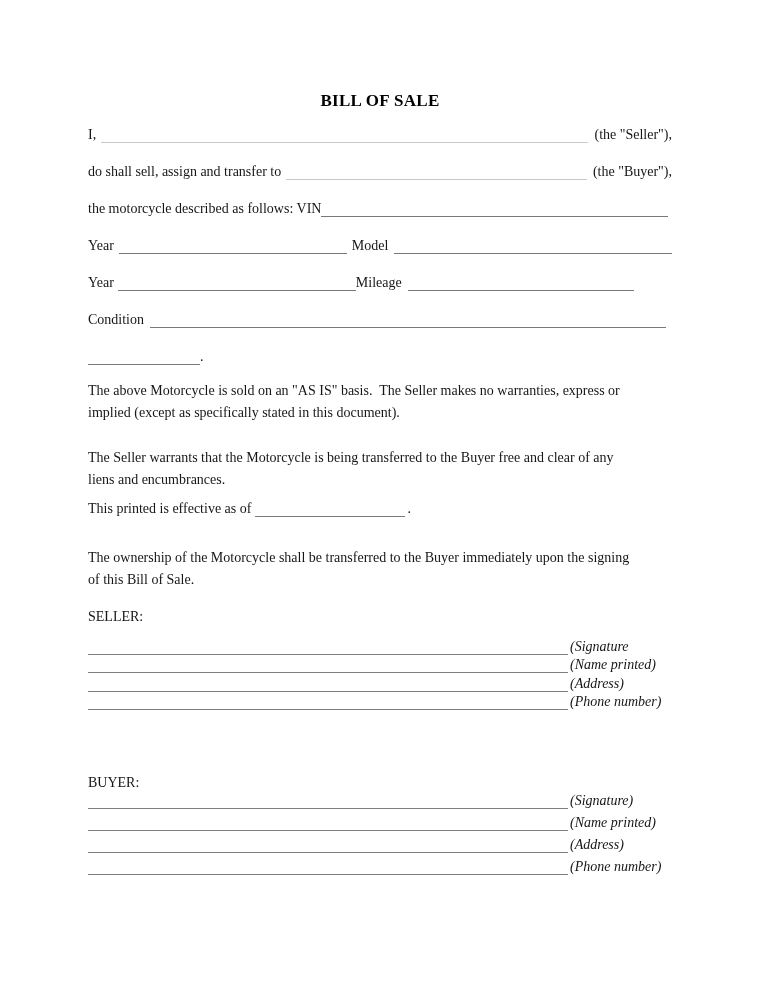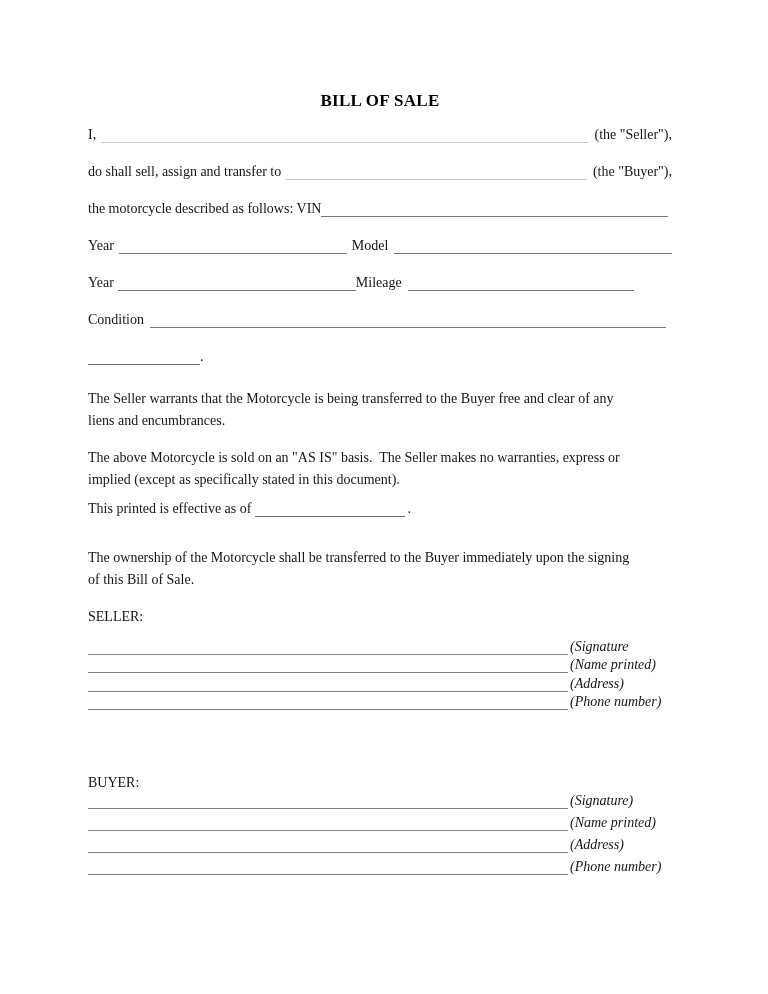--- a/index.html
+++ b/index.html
@@ -129,25 +129,25 @@
     <div class="row">
       <span>Condition</span>
       <span class="blank grow ml6 mr6"></span>
     </div>
 
     <div class="row">
       <span class="blank w112"></span>
       <span>.</span>
     </div>
 
+    <p class="para p-asis">The above Motorcycle is sold on an "AS IS" basis.  The Seller makes no warranties, express or
+implied (except as specifically stated in this document).</p>
+
     <p class="para p-warranty">The Seller warrants that the Motorcycle is being transferred to the Buyer free and clear of any
 liens and encumbrances.</p>
-
-    <p class="para p-asis">The above Motorcycle is sold on an "AS IS" basis.  The Seller makes no warranties, express or
-implied (except as specifically stated in this document).</p>
 
     <div class="row mt8">
       <span>This printed is effective as of</span>
       <span class="blank w150 ml4"></span>
       <span class="ml2">.</span>
     </div>
 
     <p class="para p-ownership">The ownership of the Motorcycle shall be transferred to the Buyer immediately upon the signing
 of this Bill of Sale.</p>
 

